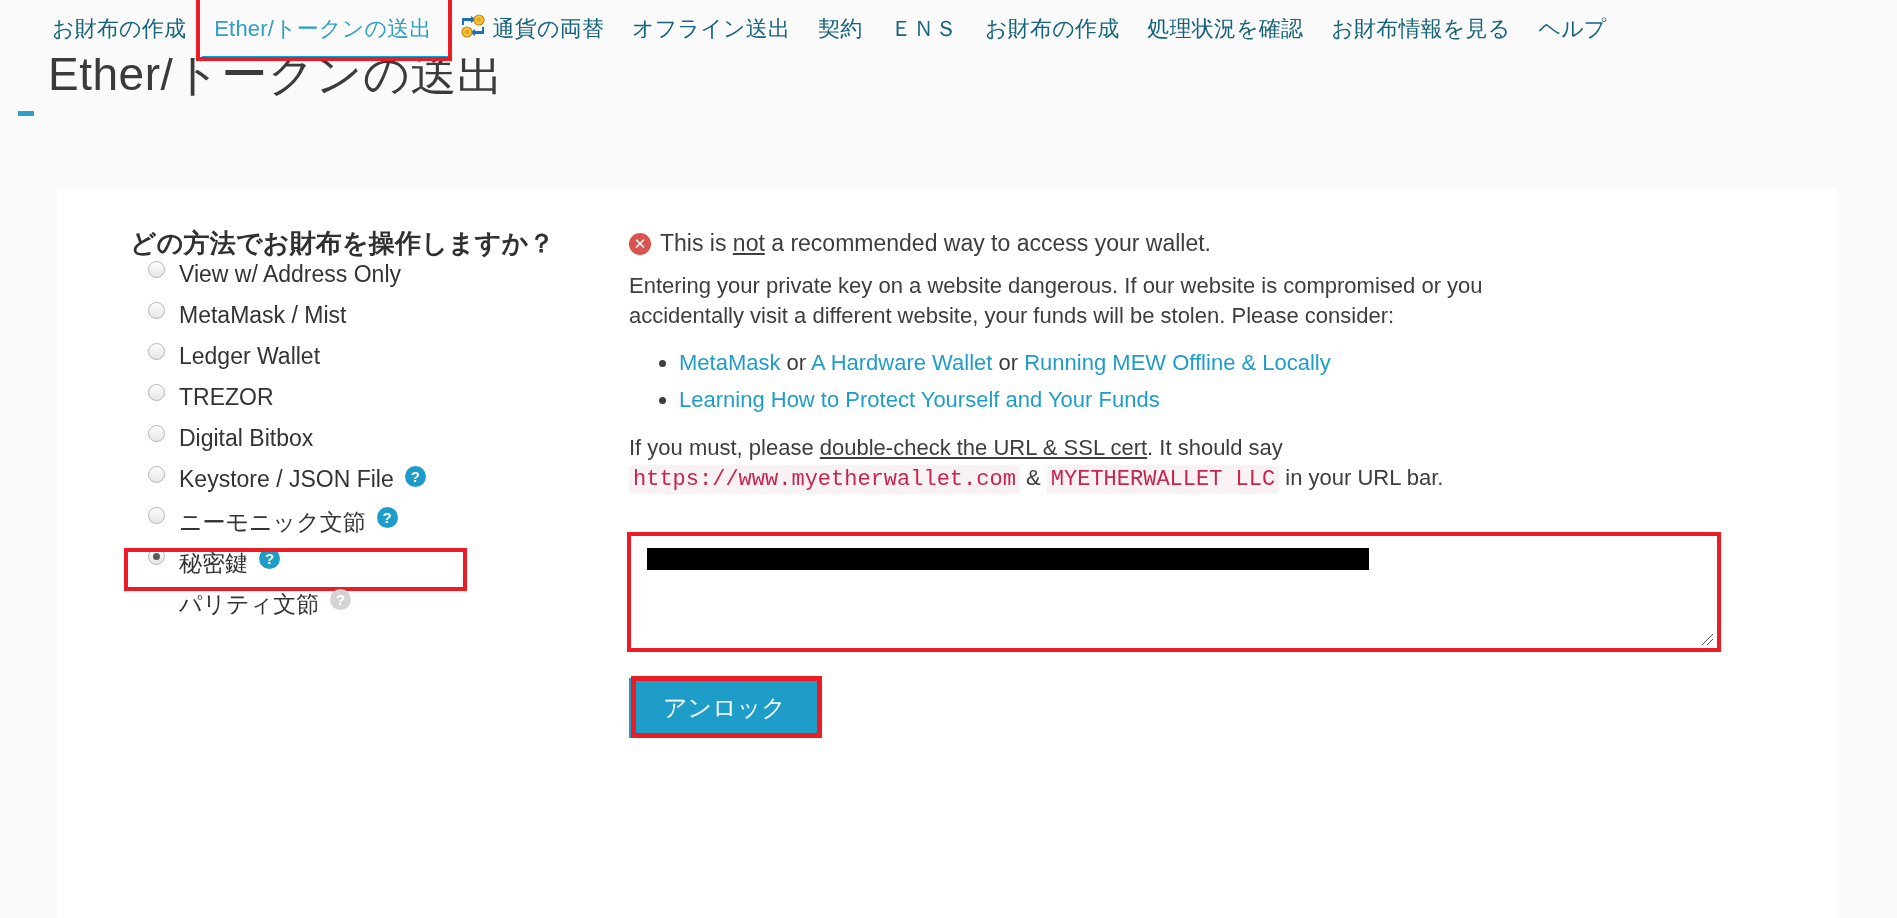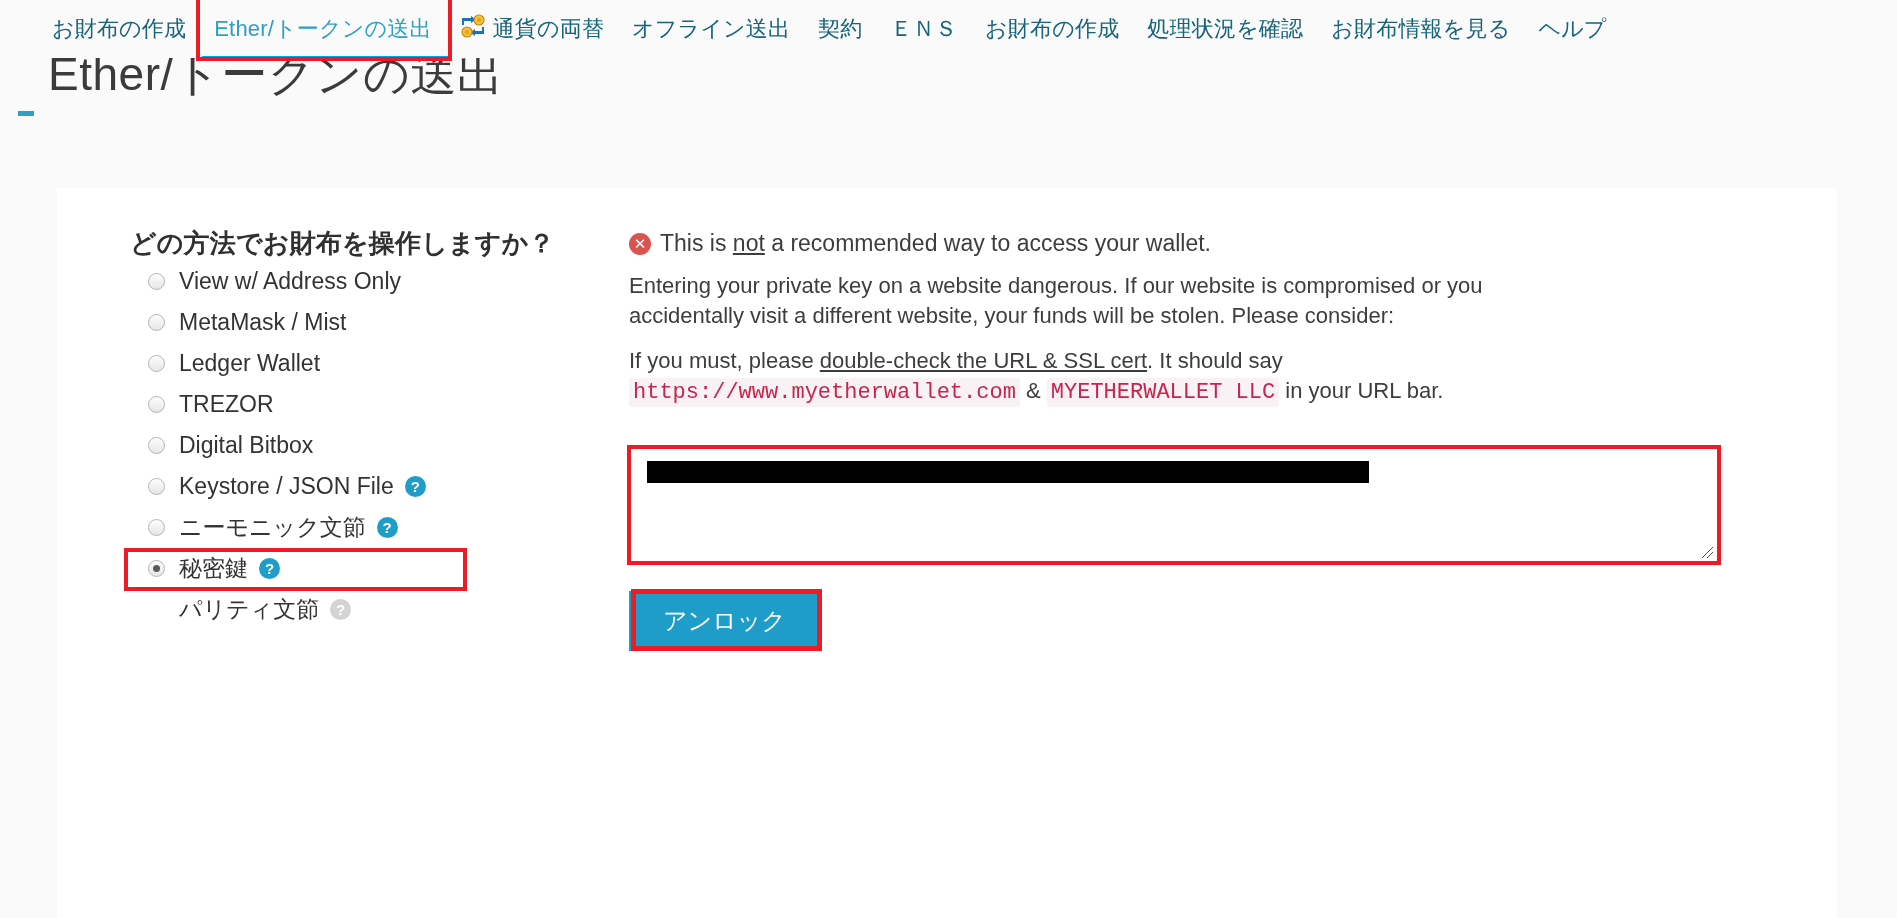--- a/index.html
+++ b/index.html
@@ -106,21 +106,20 @@
     position: relative;
   }
   .col-head {
     font-size: 26px;
     font-weight: bold;
     color: #303030;
     letter-spacing: .2px;
   }
   .radio-row {
     display: flex;
-    align-items: center;
     height: 41px;
     padding-left: 18px;
     position: relative;
     cursor: pointer;
   }
   .radio-row.disabled { cursor: default; }
   .radio {
     width: 17px;
     height: 17px;
     border-radius: 50%;
@@ -428,20 +427,24 @@
 
     <div class="col-right">
 
       <div class="danger-line">
         <span class="x-icon">✕</span>
         <span><span>This is </span><u class="plain">not</u><span> a recommended way to access your wallet.</span></span>
       </div>
 
       <div class="body-text">Entering your private key on a website dangerous. If our website is compromised or you accidentally visit a different website, your funds will be stolen. Please consider:</div>
 
+      <ul class="bullets">
+        <li><a class="link">MetaMask</a><span> or </span><a class="link">A Hardware Wallet</a><span> or </span><a class="link">Running MEW Offline &amp; Locally</a></li>
+        <li><a class="link">Learning How to Protect Yourself and Your Funds</a></li>
+      </ul>
 
       <div class="body-text"><span>If you must, please </span><u class="plain">double-check the URL &amp; SSL cert</u><span>. It should say </span><code class="code">https://www.myetherwallet.com</code><span> &amp; </span><code class="code">MYETHERWALLET LLC</code><span> in your URL bar.</span></div>
 
       <div class="ta-wrap">
         <textarea class="ta" placeholder="" style=""></textarea>
         <span class="redaction"></span>
         <span class="resize-grip">
           <svg width="14" height="14" viewBox="0 0 14 14">
             <line x1="13" y1="2" x2="2" y2="13" stroke="#555" stroke-width="1"></line>
             <line x1="13" y1="7" x2="7" y2="13" stroke="#555" stroke-width="1"></line>

